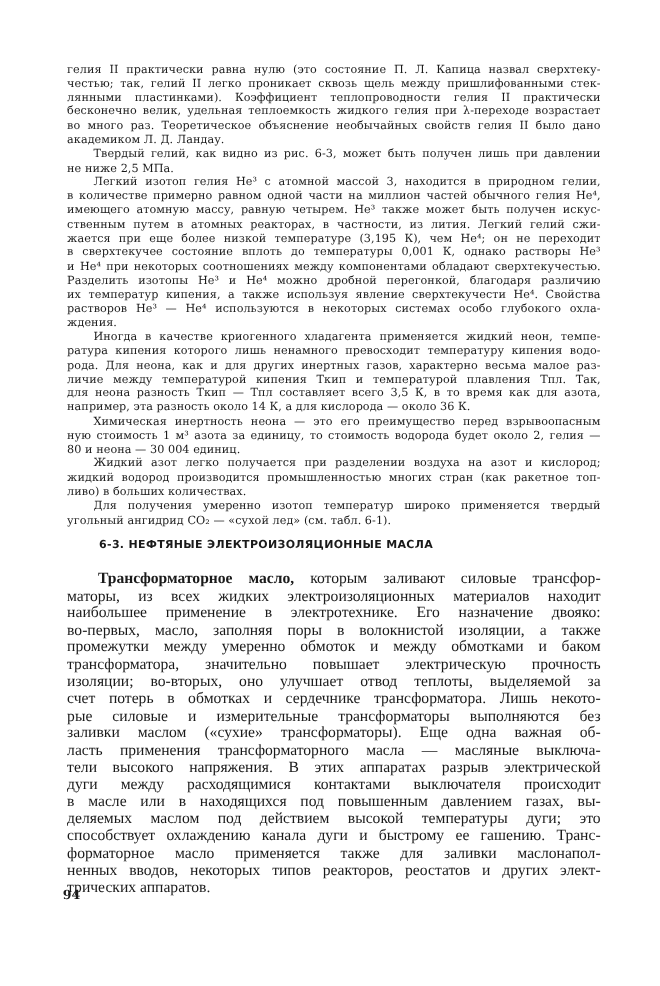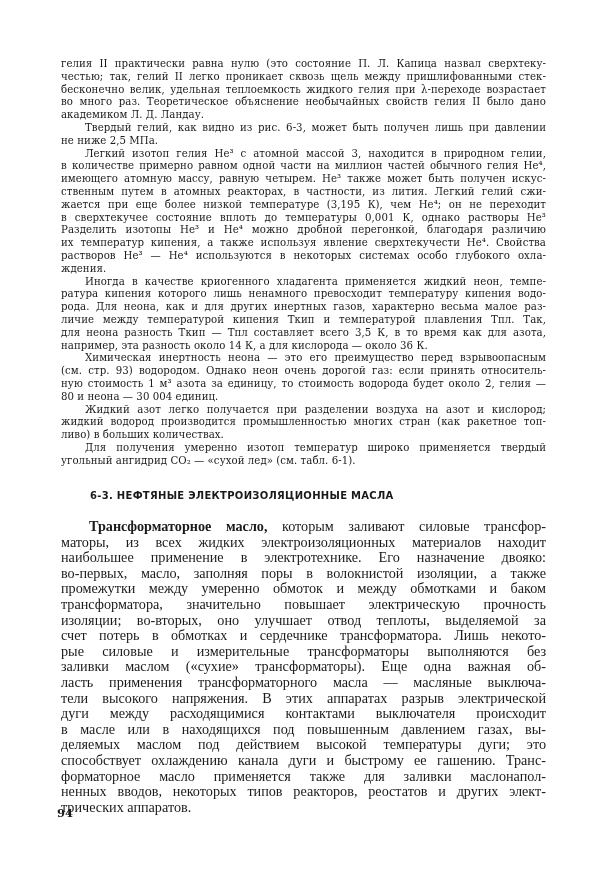--- a/index.html
+++ b/index.html
@@ -37,43 +37,44 @@
   b.term { font-weight: bold; }
 </style>
 </head>
 <body>
 
 <div class="page">
 
   <div class="small">
     <span class="ln">гелия II практически равна нулю (это состояние П. Л. Капица назвал сверхтеку-</span>
     <span class="ln">честью; так, гелий II легко проникает сквозь щель между пришлифованными стек-</span>
+    <span class="ln">лянными пластинками). Коэффициент теплопроводности гелия II практически</span>
     <span class="ln">бесконечно велик, удельная теплоемкость жидкого гелия при λ-переходе возрастает</span>
     <span class="ln">во много раз. Теоретическое объяснение необычайных свойств гелия II было дано</span>
     <span class="ln last">академиком Л. Д. Ландау.</span>
     <span class="ln ind">Твердый гелий, как видно из рис. 6-3, может быть получен лишь при давлении</span>
     <span class="ln last">не ниже 2,5 МПа.</span>
     <span class="ln ind">Легкий изотоп гелия He³ с атомной массой 3, находится в природном гелии,</span>
     <span class="ln">в количестве примерно равном одной части на миллион частей обычного гелия He⁴,</span>
     <span class="ln">имеющего атомную массу, равную четырем. He³ также может быть получен искус-</span>
     <span class="ln">ственным путем в атомных реакторах, в частности, из лития. Легкий гелий сжи-</span>
     <span class="ln">жается при еще более низкой температуре (3,195 К), чем He⁴; он не переходит</span>
     <span class="ln">в сверхтекучее состояние вплоть до температуры 0,001 К, однако растворы He³</span>
+    <span class="ln">и He⁴ при некоторых соотношениях между компонентами обладают сверхтекучестью.</span>
     <span class="ln">Разделить изотопы He³ и He⁴ можно дробной перегонкой, благодаря различию</span>
     <span class="ln">их температур кипения, а также используя явление сверхтекучести He⁴. Свойства</span>
     <span class="ln">растворов He³ — He⁴ используются в некоторых системах особо глубокого охла-</span>
     <span class="ln last">ждения.</span>
     <span class="ln ind">Иногда в качестве криогенного хладагента применяется жидкий неон, темпе-</span>
     <span class="ln">ратура кипения которого лишь ненамного превосходит температуру кипения водо-</span>
     <span class="ln">рода. Для неона, как и для других инертных газов, характерно весьма малое раз-</span>
     <span class="ln">личие между температурой кипения Tкип и температурой плавления Tпл. Так,</span>
     <span class="ln">для неона разность Tкип — Tпл составляет всего 3,5 К, в то время как для азота,</span>
     <span class="ln last">например, эта разность около 14 К, а для кислорода — около 36 К.</span>
     <span class="ln ind">Химическая инертность неона — это его преимущество перед взрывоопасным</span>
-    <span class="ln">(см. стр. 93) водородом. Однако неон очень дорогой газ: если принять относитель-</span>
     <span class="ln">ную стоимость 1 м³ азота за единицу, то стоимость водорода будет около 2, гелия —</span>
     <span class="ln last">80 и неона — 30 004 единиц.</span>
     <span class="ln ind">Жидкий азот легко получается при разделении воздуха на азот и кислород;</span>
     <span class="ln">жидкий водород производится промышленностью многих стран (как ракетное топ-</span>
     <span class="ln last">ливо) в больших количествах.</span>
     <span class="ln ind">Для получения умеренно изотоп температур широко применяется твердый</span>
     <span class="ln last">угольный ангидрид CO₂ — «сухой лед» (см. табл. 6-1).</span>
   </div>
 
   <div class="heading">6-3. НЕФТЯНЫЕ ЭЛЕКТРОИЗОЛЯЦИОННЫЕ МАСЛА</div>

